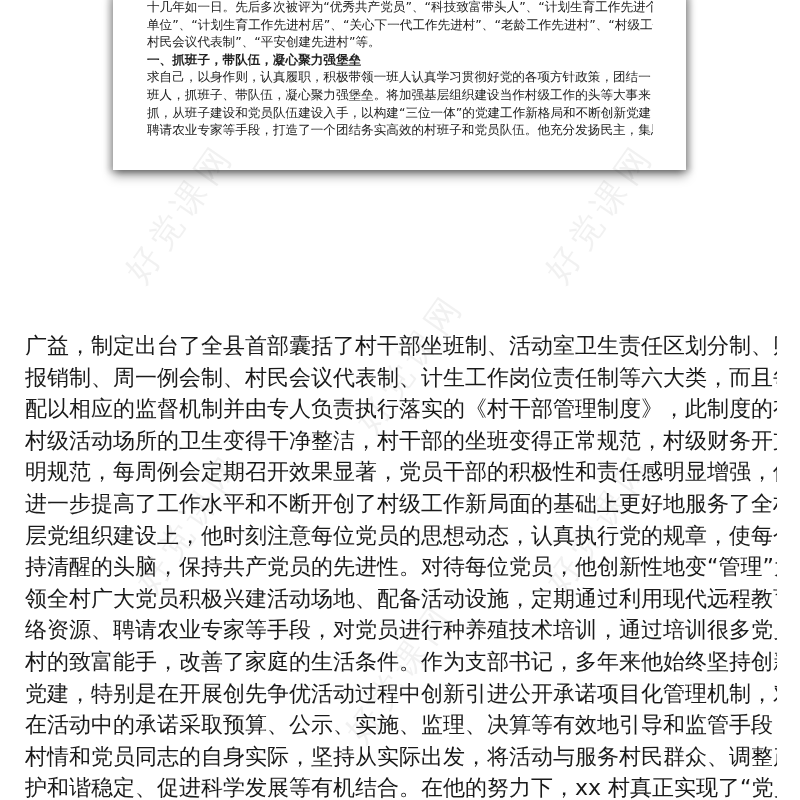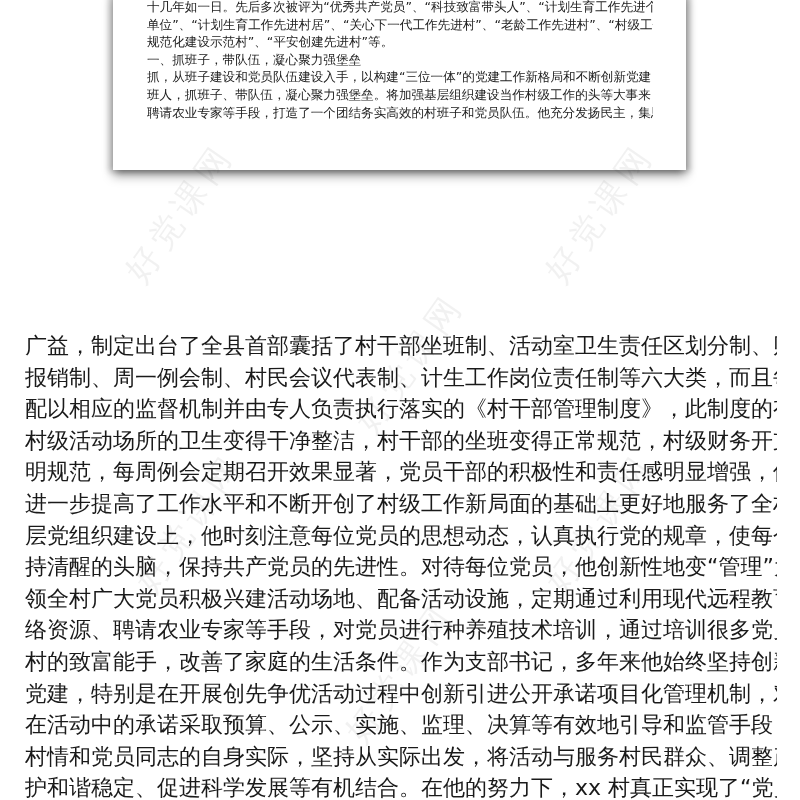--- a/index.html
+++ b/index.html
@@ -13,45 +13,46 @@
     position: absolute; left: 113px; top: -8px; width: 573px; height: 178px;
     background: #ffffff;
     box-shadow: 0 6px 10px rgba(0,0,0,0.35), 4px 2px 6px rgba(0,0,0,0.25), -4px 2px 6px rgba(0,0,0,0.2);
     overflow: hidden;
   }
   .preview-text {
     position: absolute; left: 34px; top: 0; width: 506px;
     font-size: 12.6px; line-height: 17.6px; color: #222;
   }
   .preview-line { white-space: nowrap; overflow: hidden; height: 17.6px; }
-  .preview-line.heading { font-weight: normal; }
+  .preview-line.heading { font-weight: bold; }
 
   .watermark {
     position: absolute; font-size: 34px; color: rgba(0,0,0,0.055);
     transform: rotate(-55deg); white-space: nowrap; letter-spacing: 6px;
     pointer-events: none; font-family: "DejaVu Sans", sans-serif;
   }
 
   .body-text {
     position: absolute; left: 25px; top: 330px; width: 752px;
     font-size: 22px; line-height: 31.6px; color: #1a1a1a;
   }
   .body-line { white-space: nowrap; height: 31.6px; text-align: justify; text-align-last: justify; overflow: hidden; }
 </style>
 </head>
 <body>
 
 <div class="preview-card">
   <div class="preview-text">
     <div class="preview-line" style="margin-top:6px">十几年如一日。先后多次被评为“优秀共产党员”、“科技致富带头人”、“计划生育工作先进个</div>
     <div class="preview-line">单位”、“计划生育工作先进村居”、“关心下一代工作先进村”、“老龄工作先进村”、“村级工作</div>
-    <div class="preview-line">规范化建设示范村”、“平安创建先进村”等。</div>
+    <div class="preview-line">村民会议代表制”、“平安创建先进村”等。</div>
     <div class="preview-line heading">一、抓班子，带队伍，凝心聚力强堡垒</div>
+    <div class="preview-line">求自己，以身作则，认真履职，积极带领一班人认真学习贯彻好党的各项方针政策，团结一</div>
+    <div class="preview-line">班人，抓班子、带队伍，凝心聚力强堡垒。将加强基层组织建设当作村级工作的头等大事来</div>
     <div class="preview-line">抓，从班子建设和党员队伍建设入手，以构建“三位一体”的党建工作新格局和不断创新党建</div>
-    <div class="preview-line">班人，抓班子、带队伍，凝心聚力强堡垒。将加强基层组织建设当作村级工作的头等大事来</div>
     <div class="preview-line">聘请农业专家等手段，打造了一个团结务实高效的村班子和党员队伍。他充分发扬民主，集思</div>
   </div>
 </div>
 
 <div class="watermark" style="left:100px; top:190px;">好党课网</div>
 <div class="watermark" style="left:520px; top:190px;">好党课网</div>
 <div class="watermark" style="left:330px; top:340px;">好党课网</div>
 <div class="watermark" style="left:110px; top:500px;">好党课网</div>
 <div class="watermark" style="left:520px; top:500px;">好党课网</div>
 <div class="watermark" style="left:320px; top:650px;">好党课网</div>

